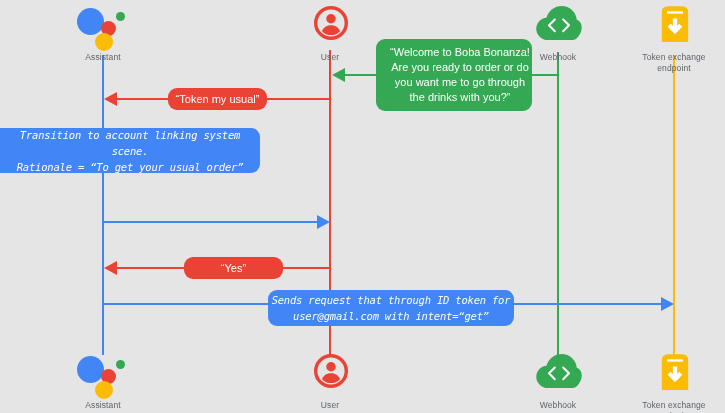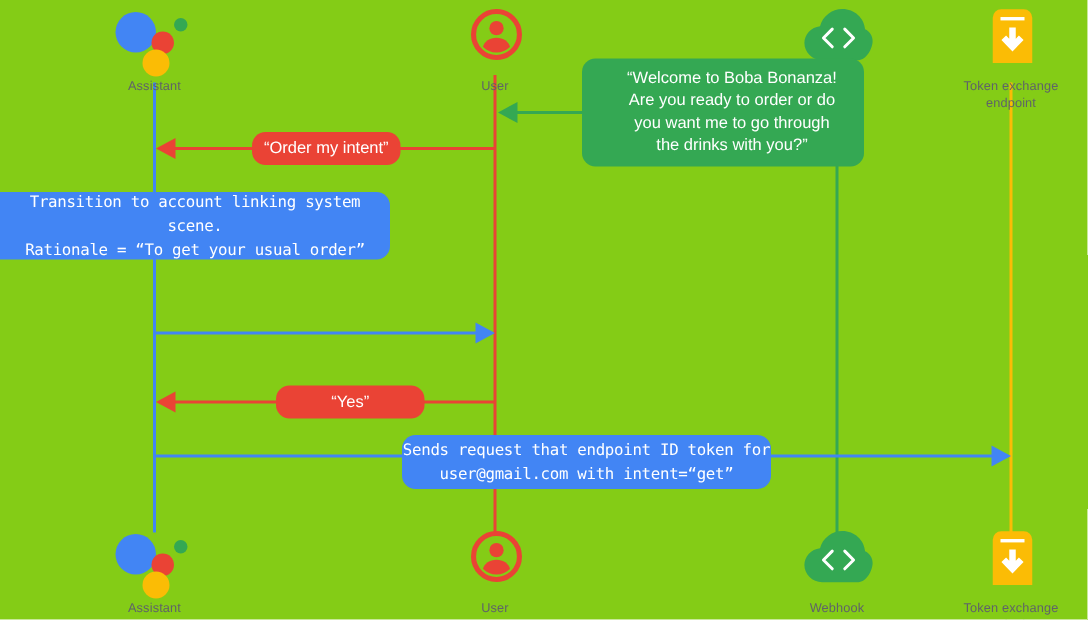--- a/index.html
+++ b/index.html
@@ -4,21 +4,21 @@
 <style>
   html, body {
     margin: 0;
     padding: 0;
     background: #ffffff;
   }
   #diagram {
     position: relative;
     width: 725px;
     height: 413px;
-    background: #84cc16;
+    background: #e5e5e5;
     overflow: hidden;
     font-family: "Liberation Sans", sans-serif;
   }
 
   
   .actor {
     position: absolute;
     width: 120px;
     text-align: center;
   }
@@ -85,20 +85,21 @@
     justify-content: center;
     white-space: pre-line;
   }
   .bubble.speech {
     font-family: "Liberation Sans", sans-serif;
     font-size: 11px;
     line-height: 15px;
   }
   .bubble.note {
     font-family: "DejaVu Sans Mono", monospace;
+    font-style: italic;
     font-size: 10.5px;
     line-height: 16px;
     letter-spacing: -0.2px;
   }
 </style>
 </head>
 <body>
 
 <div id="diagram">
 
@@ -146,42 +147,42 @@
         <rect x="8.5" y="5.5" width="17" height="2.4" fill="#ffffff"></rect>
         <path d="M17 13v11M10.8 20.2 17 26.6l6.2-6.4" fill="none" stroke="#ffffff" stroke-width="4.6" stroke-linecap="butt"></path>
       </svg>
     </div>
     <div class="actor-label">Token exchange
 endpoint</div>
   </div>
 
   <div class="msg-line" style="left:340px; top:74px; width:218px; background:#34A853;"></div>
   <div class="arrowhead left" style="left:332px; top:68px; color:#34A853;"></div>
-  <div class="bubble speech" style="left:388px; top:39px; width:188px; height:72px; background:#34A853;padding-left:12px;">“Welcome to Boba Bonanza!
+  <div class="bubble speech" style="left:376px; top:39px; width:156px; height:72px; background:#34A853;padding-left:12px;">“Welcome to Boba Bonanza!
 Are you ready to order or do
 you want me to go through
 the drinks with you?”</div>
 
   <div class="msg-line" style="left:113px; top:98px; width:217px; background:#EA4335;"></div>
   <div class="arrowhead left" style="left:104px; top:92px; color:#EA4335;"></div>
-  <div class="bubble speech" style="left:168px; top:88px; width:99px; height:22px; background:#EA4335;">“Order my intent”</div>
+  <div class="bubble speech" style="left:168px; top:88px; width:99px; height:22px; background:#EA4335;">“Token my usual”</div>
 
   <div class="bubble note" style="left:0px; top:128px; width:260px; height:45px; background:#4285F4; border-radius:0 9px 9px 0;">Transition to account linking system scene.
   Rationale = “To get your usual order”</div>
 
   <div class="msg-line" style="left:103px; top:221px; width:216px; background:#4285F4;"></div>
   <div class="arrowhead right" style="left:317px; top:215px; color:#4285F4;"></div>
 
   <div class="msg-line" style="left:113px; top:267px; width:217px; background:#EA4335;"></div>
   <div class="arrowhead left" style="left:104px; top:261px; color:#EA4335;"></div>
   <div class="bubble speech" style="left:184px; top:257px; width:99px; height:22px; background:#EA4335;">“Yes”</div>
 
   <div class="msg-line" style="left:103px; top:303px; width:560px; background:#4285F4;"></div>
   <div class="arrowhead right" style="left:661px; top:297px; color:#4285F4;"></div>
-  <div class="bubble note" style="left:268px; top:290px; width:246px; height:36px; background:#4285F4;">Sends request that endpoint ID token for
+  <div class="bubble note" style="left:268px; top:290px; width:246px; height:36px; background:#4285F4;">Sends request that through ID token for
 user@gmail.com with intent=“get”</div>
 
   <div class="actor" style="left:43px; top:352px;">
     <div class="actor-icon">
       <span class="ga-dot ga-blue"></span>
       <span class="ga-dot ga-red"></span>
       <span class="ga-dot ga-green"></span>
       <span class="ga-dot ga-yellow"></span>
     </div>
     <div class="actor-label">Assistant</div>

